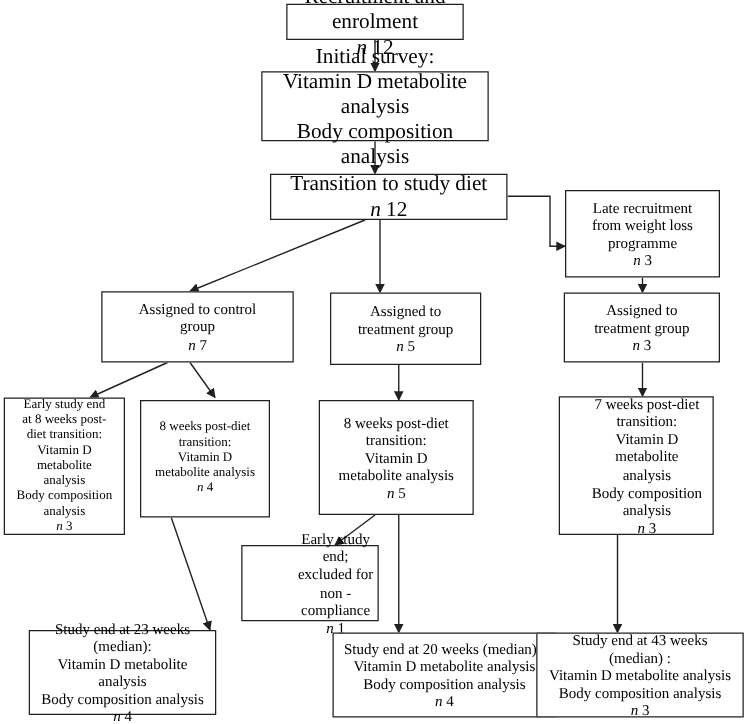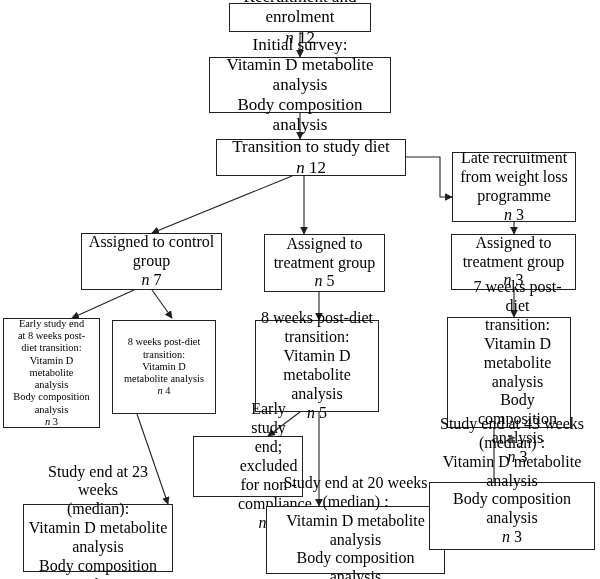--- a/index.html
+++ b/index.html
@@ -37,21 +37,21 @@
     padding: 2px 3px;
     z-index: 2;
   }
   .node .txt {
     display: block;
     width: 100%;
     white-space: pre-line;
   }
   .f11 { font-size: 17px; font-family: Liberation Serif, serif; }
   .f10 { font-size: 10.4px; }
-  .f105 { font-size: 16px; }
+  .f105 { font-size: 12px; }
   .node .txt i { font-style: italic; }
 </style>
 </head>
 <body>
 
 <div id="canvas">
 
   <svg id="edges" viewBox="0 0 600 579" width="600" height="579" xmlns="http://www.w3.org/2000/svg">
     <defs>
       <marker id="arrow" viewBox="0 0 10 10" refX="9" refY="5" markerWidth="7" markerHeight="7" orient="auto-start-reverse">
@@ -99,21 +99,21 @@
   </div>
 
   <div class="node f11" style="left:216px; top:139px; width:190px; height:37px;">
     <span class="txt">Transition to study diet<br><i>n</i> 12</span>
   </div>
 
   <div class="node f105" style="left:452px; top:152px; width:124px; height:70px;">
     <span class="txt">Late recruitment<br>from weight loss<br>programme<br><i>n</i> 3</span>
   </div>
 
-  <div class="node f105" style="left:81px; top:233px; width:141px; height:57px;">
+  <div class="node f105" style="left:81px; top:233px; width:154px; height:57px;">
     <span class="txt">Assigned to control<br>group<br><i>n</i> 7</span>
   </div>
 
   <div class="node f105" style="left:264px; top:234px; width:121px; height:58px;">
     <span class="txt">Assigned to<br>treatment group<br><i>n</i> 5</span>
   </div>
 
   <div class="node f105" style="left:451px; top:234px; width:125px; height:56px;">
     <span class="txt">Assigned to<br>treatment group<br><i>n</i> 3</span>
   </div>
@@ -139,17 +139,17 @@
   </div>
 
   <div class="node f105" style="left:23px; top:504px; width:150px; height:68px;">
     <span class="txt">Study end at 23 weeks<br>(median):<br>Vitamin D metabolite analysis<br>Body composition analysis<br><i>n</i> 4</span>
   </div>
 
   <div class="node f105" style="left:230px; top:506px; width:179px; height:68px;margin-left:36px;">
     <span class="txt">Study end  at 20  weeks (median) :<br>Vitamin D metabolite analysis<br>Body composition analysis<br><i>n</i> 4</span>
   </div>
 
-  <div class="node f105" style="left:429px; top:482px; width:166px; height:68px;align-items:flex-end;">
+  <div class="node f105" style="left:429px; top:506px; width:166px; height:68px;">
     <span class="txt">Study end  at 43  weeks<br>(median) :<br>Vitamin D metabolite analysis<br>Body composition analysis<br><i>n</i> 3</span>
   </div>
 
 </div>
 
 </body></html>

